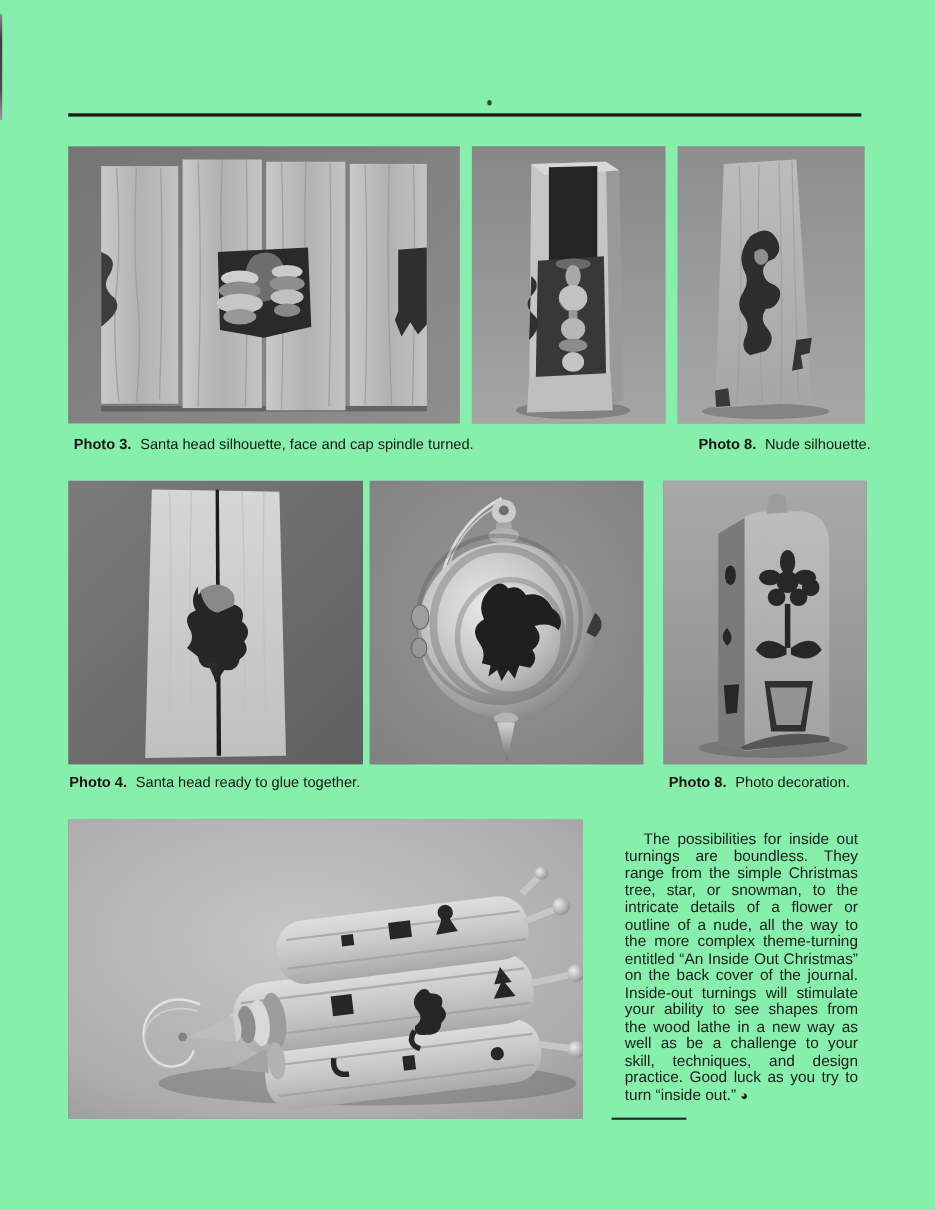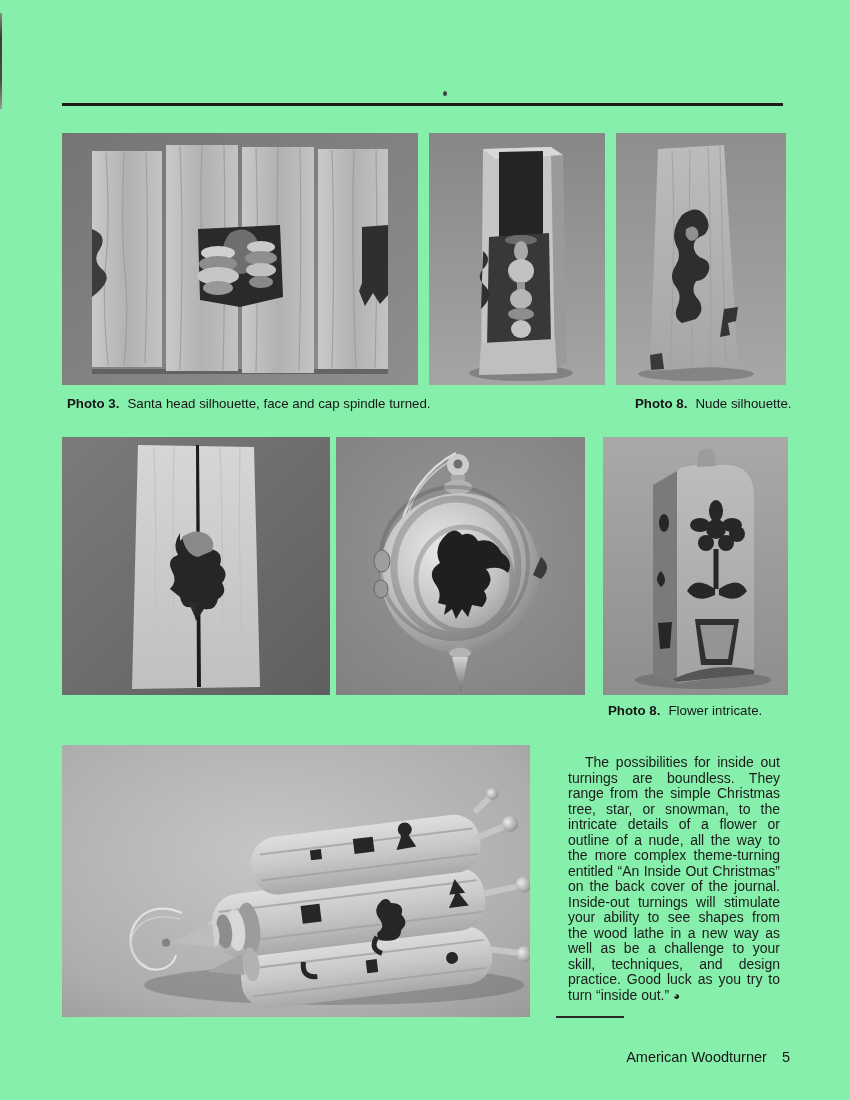--- a/index.html
+++ b/index.html
@@ -332,26 +332,26 @@
       </g>
     </svg>
   </div>
 
   <div class="abs caption cap3">
     <span class="cap-label">Photo 3.</span><span class="cap-text">Santa head silhouette, face and cap spindle turned.</span>
   </div>
   <div class="abs caption cap8">
     <span class="cap-label">Photo 8.</span><span class="cap-text">Nude silhouette.</span>
   </div>
+  <div class="abs caption cap4">
+    <span class="cap-label">Photo 4.</span><span class="cap-text">Santa head ready to glue together.</span>
+  </div>
   <div class="abs caption cap9">
-    <span class="cap-label">Photo 8.</span><span class="cap-text">Flower intricate.</span>
+    <span class="cap-label">Photo 8.</span><span class="cap-text">Photo decoration.</span>
   </div>
 
   <div class="abs textcol">
     <p class="body-par"><span>The possibilities for inside out turnings are boundless. They range from the simple Christmas tree, star, or snowman, to the intricate details of a flower or outline of a nude, all the way to the more complex theme-turning entitled “An Inside Out Christmas” on the back cover of the journal. Inside-out turnings will stimulate your ability to see shapes from the wood lathe in a new way as well as be a challenge to your skill, techniques, and design practice. Good luck as you try to turn “inside out.”</span> <span class="endmark">◕</span></p>
     <div class="bio-rule"></div>
   </div>
 
-  <div class="abs footer">
-    <span>American Woodturner</span><span class="pgnum">5</span>
-  </div>
 
 </div>
 
 </body></html>

